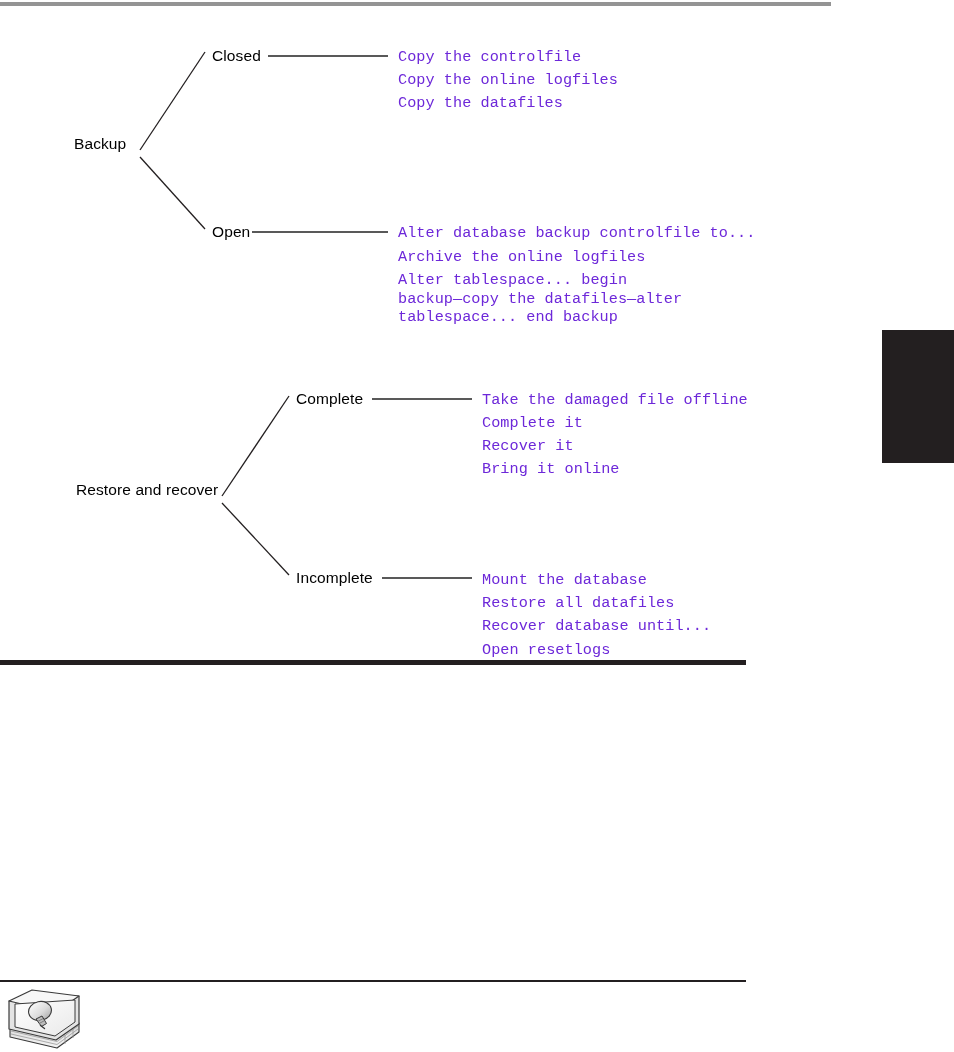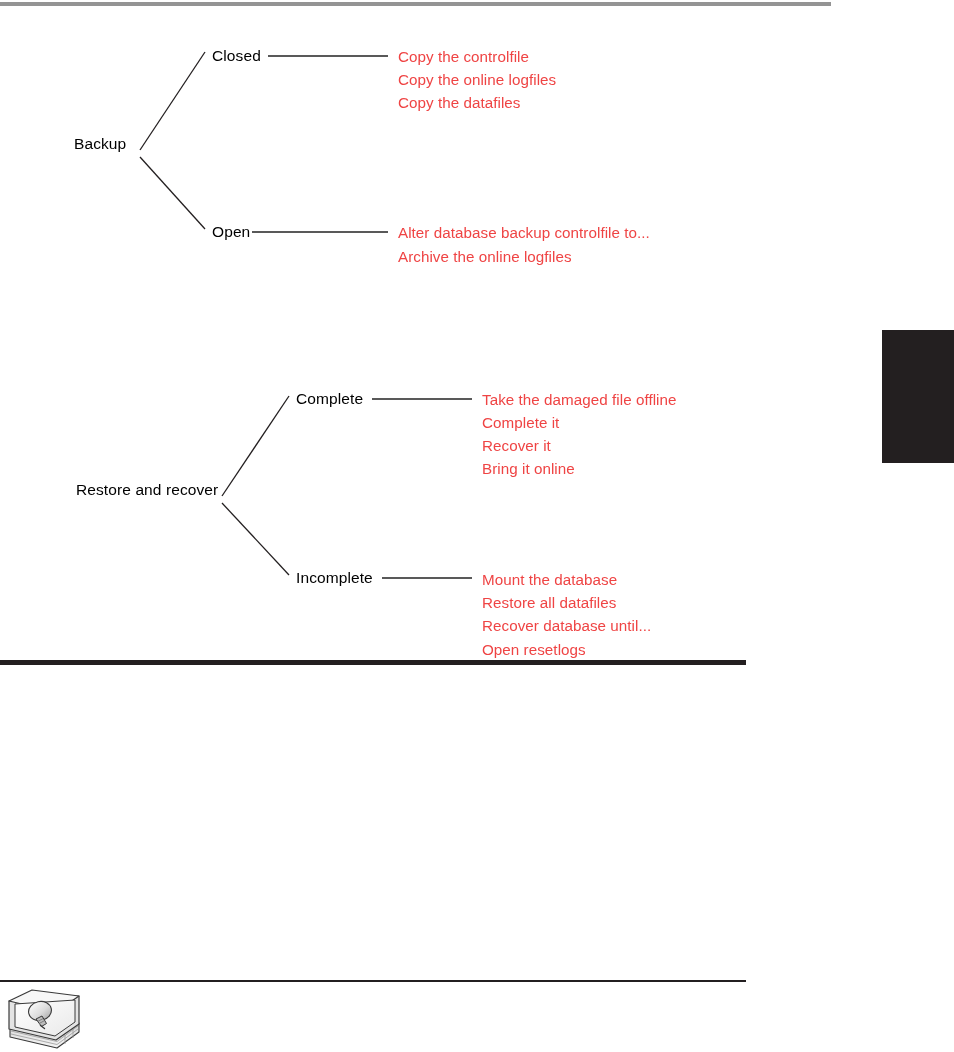--- a/index.html
+++ b/index.html
@@ -74,22 +74,23 @@
     line-height: 1.05;
     letter-spacing: 0.1px;
     white-space: nowrap;
     color: #000000;
   }
   .leaf-line {
     position: absolute;
     font-size: 15.2px;
     line-height: 1.22;
     letter-spacing: 0.05px;
-    color: #ef4444;
+    color: #6d28d9;
     white-space: nowrap;
+    font-family: Liberation Mono, monospace;
   }
   .leaf-line.wrap {
     white-space: normal;
     width: 285px;
   }
 
   
   .tip-icon {
     position: absolute;
     left: 7px;
@@ -133,20 +134,21 @@
   <div class="node-label" style="left:212px; top:48px;">Closed</div>
 
   <div class="node-label" style="left:212px; top:224px;">Open</div>
 
   <div class="leaf-line" style="left:398px; top:48px;">Copy the controlfile</div>
   <div class="leaf-line" style="left:398px; top:71px;">Copy the online logfiles</div>
   <div class="leaf-line" style="left:398px; top:94px;">Copy the datafiles</div>
 
   <div class="leaf-line" style="left:398px; top:224px;">Alter database backup controlfile to...</div>
   <div class="leaf-line" style="left:398px; top:248px;">Archive the online logfiles</div>
+  <div class="leaf-line wrap" style="left:398px; top:271px;">Alter tablespace... begin backup—copy the datafiles—alter tablespace... end backup</div>
 
   <div class="node-label" style="left:76px; top:482px;">Restore and recover</div>
 
   <div class="node-label" style="left:296px; top:391px;">Complete</div>
 
   <div class="node-label" style="left:296px; top:570px;">Incomplete</div>
 
   <div class="leaf-line" style="left:482px; top:391px;">Take the damaged file offline</div>
   <div class="leaf-line" style="left:482px; top:414px;">Complete it</div>
   <div class="leaf-line" style="left:482px; top:437px;">Recover it</div>

